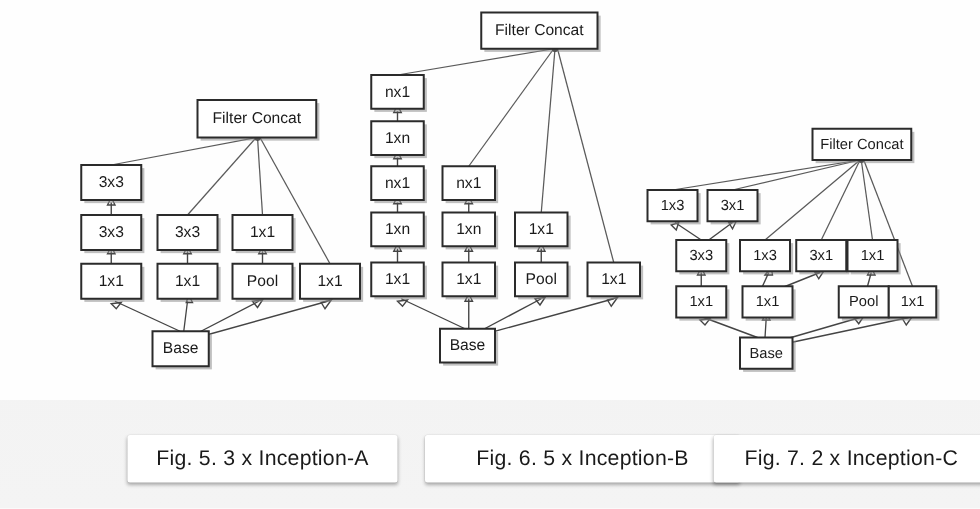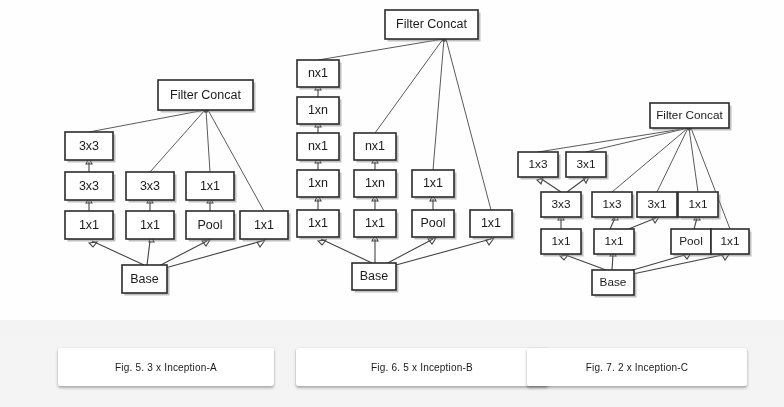--- a/index.html
+++ b/index.html
@@ -71,23 +71,24 @@
   }
   .caption-card {
     position: absolute;
     background: #ffffff;
     border-radius: 2px;
     box-shadow: 0 2px 3px rgba(0,0,0,0.30), 0 0 0 0.5px rgba(0,0,0,0.05);
     display: flex;
     align-items: center;
     justify-content: center;
     color: #1a1a1a;
-    font-size: 10px;
+    font-size: 17px;
     letter-spacing: 0.2px;
     white-space: nowrap;
+    margin-left: 44px;
   }
   .cap-a { left: 58px;  top: 30px; width: 216px; height: 38px; }
   .cap-b { left: 296px; top: 30px; width: 252px; height: 38px; }
   .cap-c { left: 527px; top: 30px; width: 220px; height: 38px; }
 </style>
 </head>
 <body>
 
 <div id="page">
   <div id="page-bg"></div>

